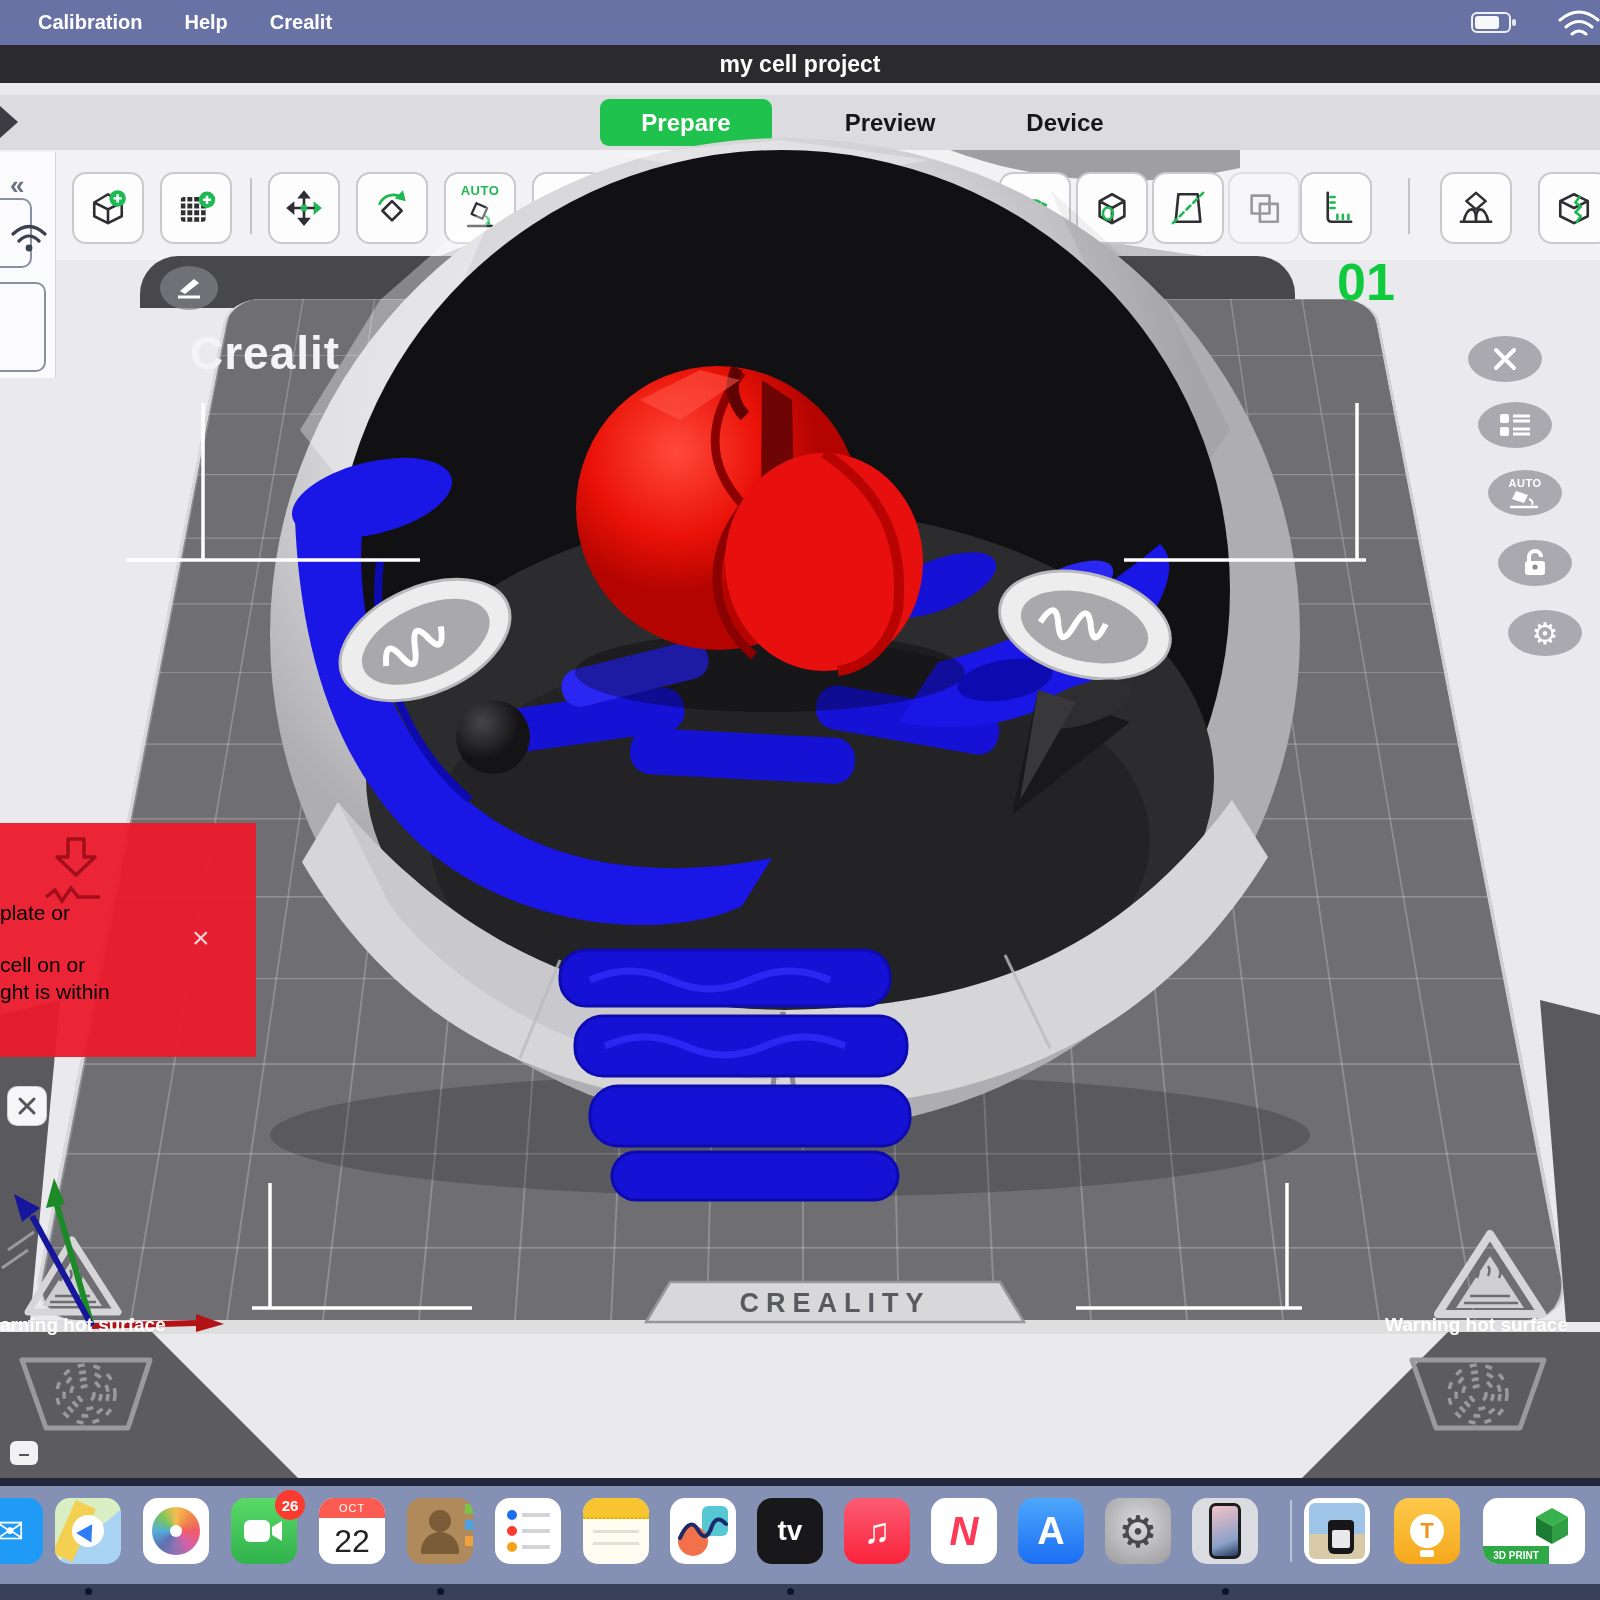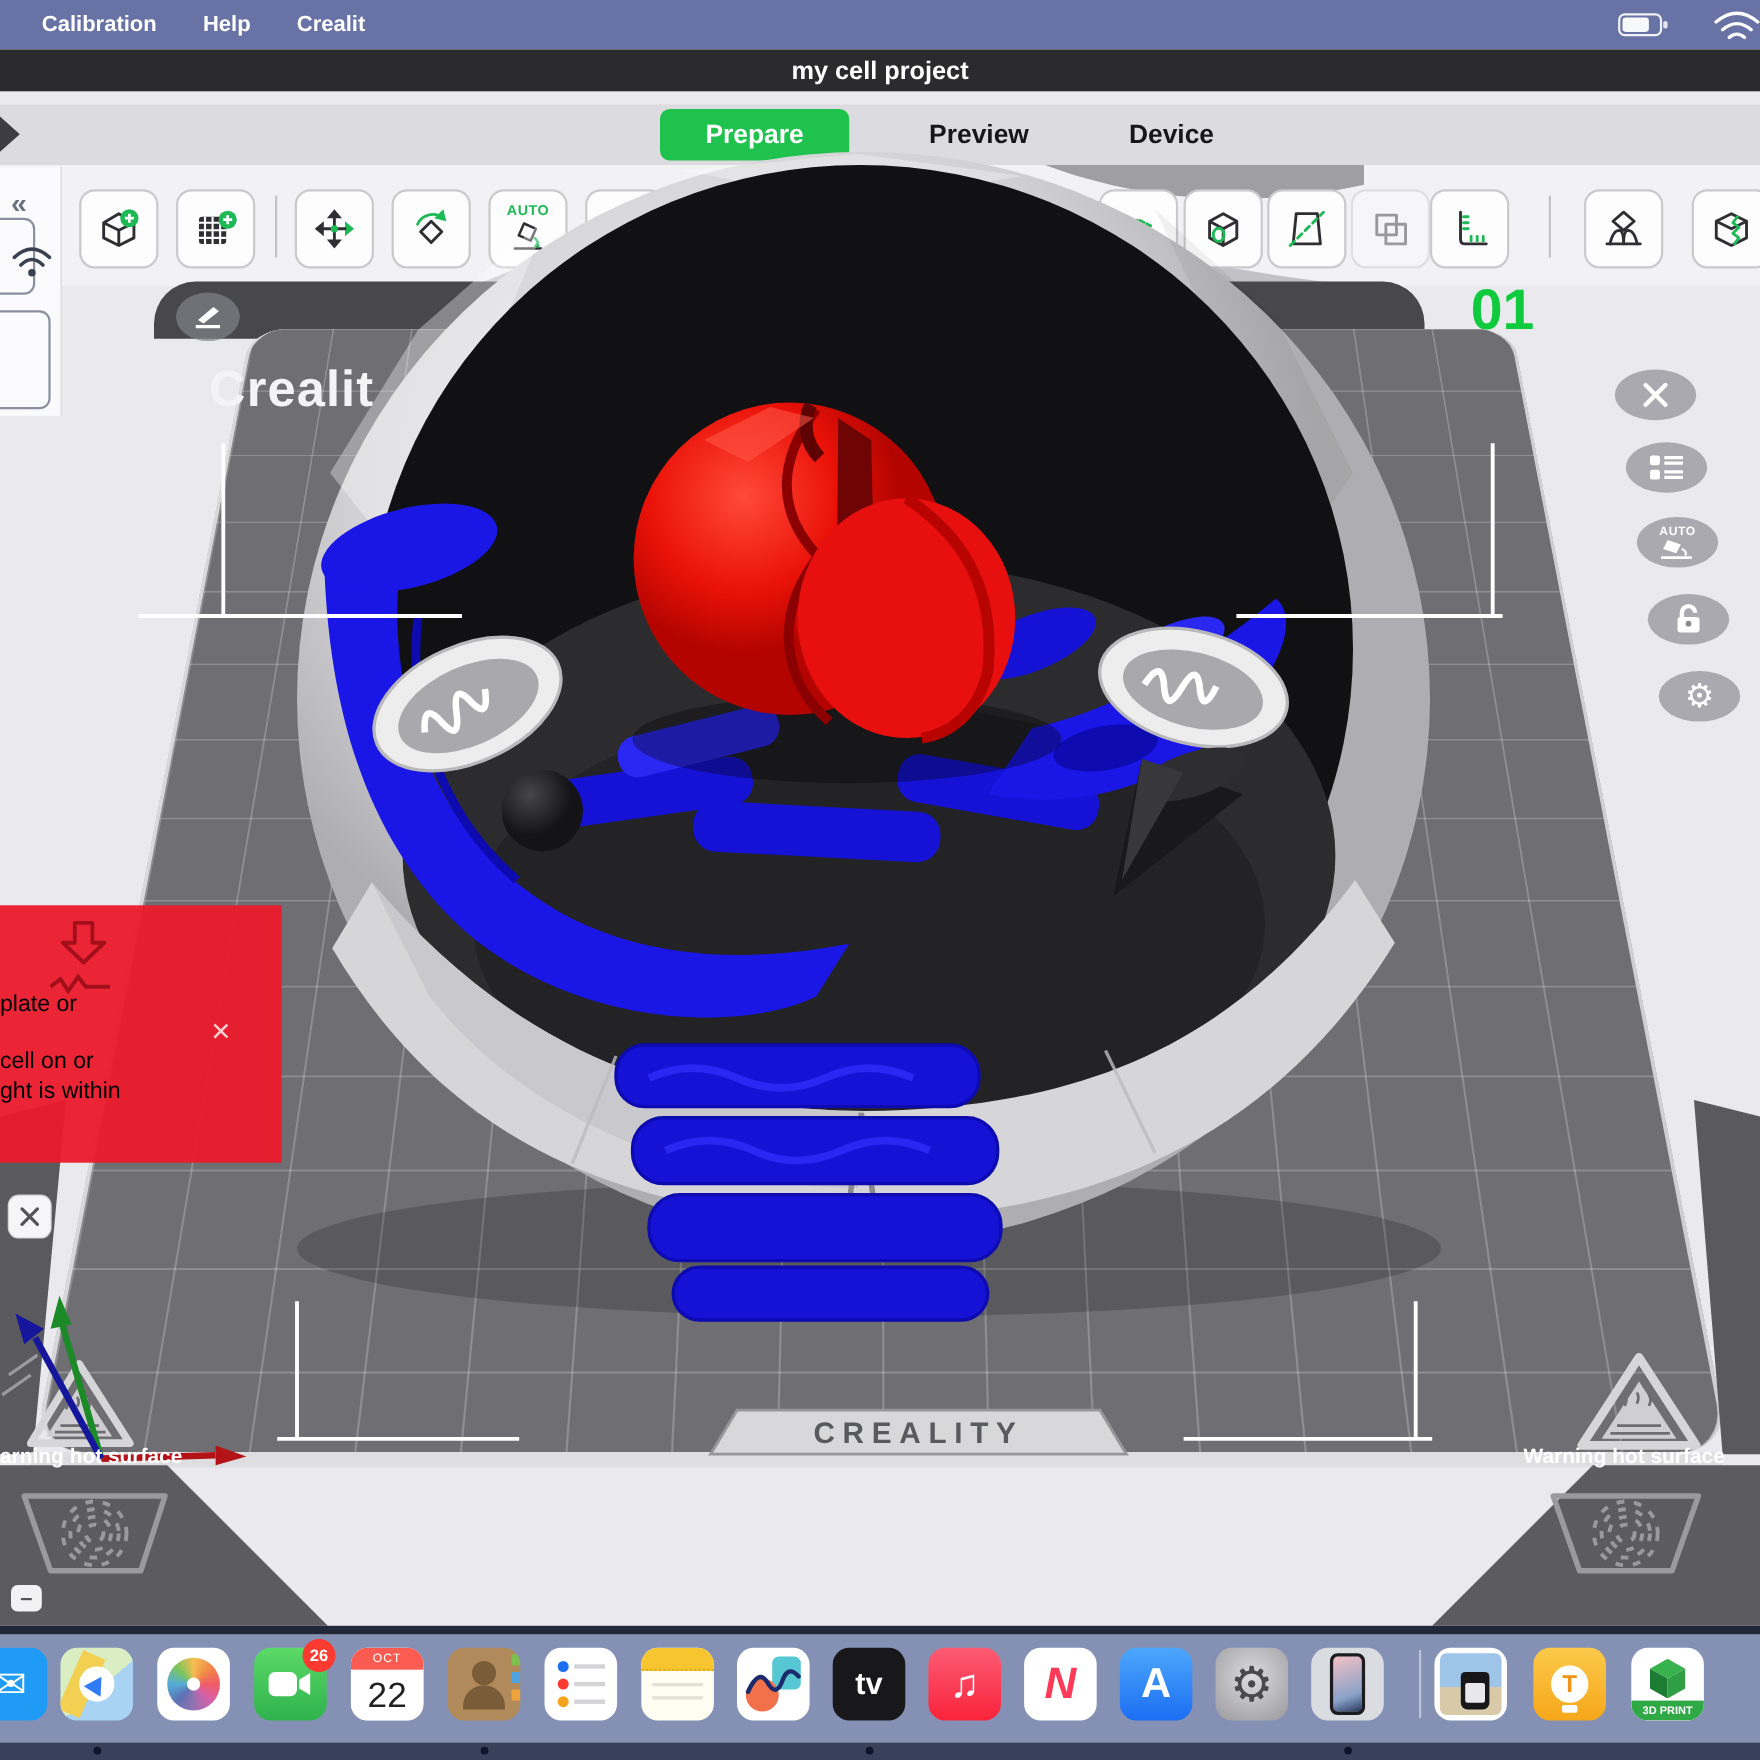--- a/index.html
+++ b/index.html
@@ -544,21 +544,21 @@
   <div style="position:absolute;left:5px;top:5px;width:56px;height:56px;border-radius:6px;overflow:hidden;background:linear-gradient(#9ec4e8 55%,#d8c9a8 55%);"></div>
   <div style="position:absolute;left:24px;top:22px;width:26px;height:34px;background:#17171a;border-radius:4px 4px 6px 6px;"></div>
   <div style="position:absolute;left:28px;top:32px;width:18px;height:18px;background:#e8e8ea;border-radius:2px;"></div>
 </div>
 <div class="dkicon" style="left:1394px;background:linear-gradient(#fcc94a,#f6a71b);">
   <div style="width:34px;height:34px;border-radius:50%;background:#fff;display:flex;align-items:center;justify-content:center;">
     <span style="color:#f09317;font-size:22px;font-weight:bold;">T</span>
   </div>
   <div style="position:absolute;bottom:7px;width:14px;height:7px;background:#fff;border-radius:2px;"></div>
 </div>
-<div class="dkicon" style="left:1483px;background:#fff;">
+<div class="dkicon" style="left:1483px;background:#fff;padding-left:36px;">
   <svg width="40" height="38" style="margin-bottom:12px;">
     <polygon points="20,2 36,11 20,20 4,11" fill="#37b24d"></polygon>
     <polygon points="4,11 20,20 20,38 4,29" fill="#1d7c33"></polygon>
     <polygon points="36,11 20,20 20,38 36,29" fill="#2f9e44"></polygon>
   </svg>
   <div class="print-banner">3D PRINT</div>
 </div>
 <div class="dock-dot" style="left:85px;"></div>
 <div class="dock-dot" style="left:437px;"></div>
 <div class="dock-dot" style="left:787px;"></div>

